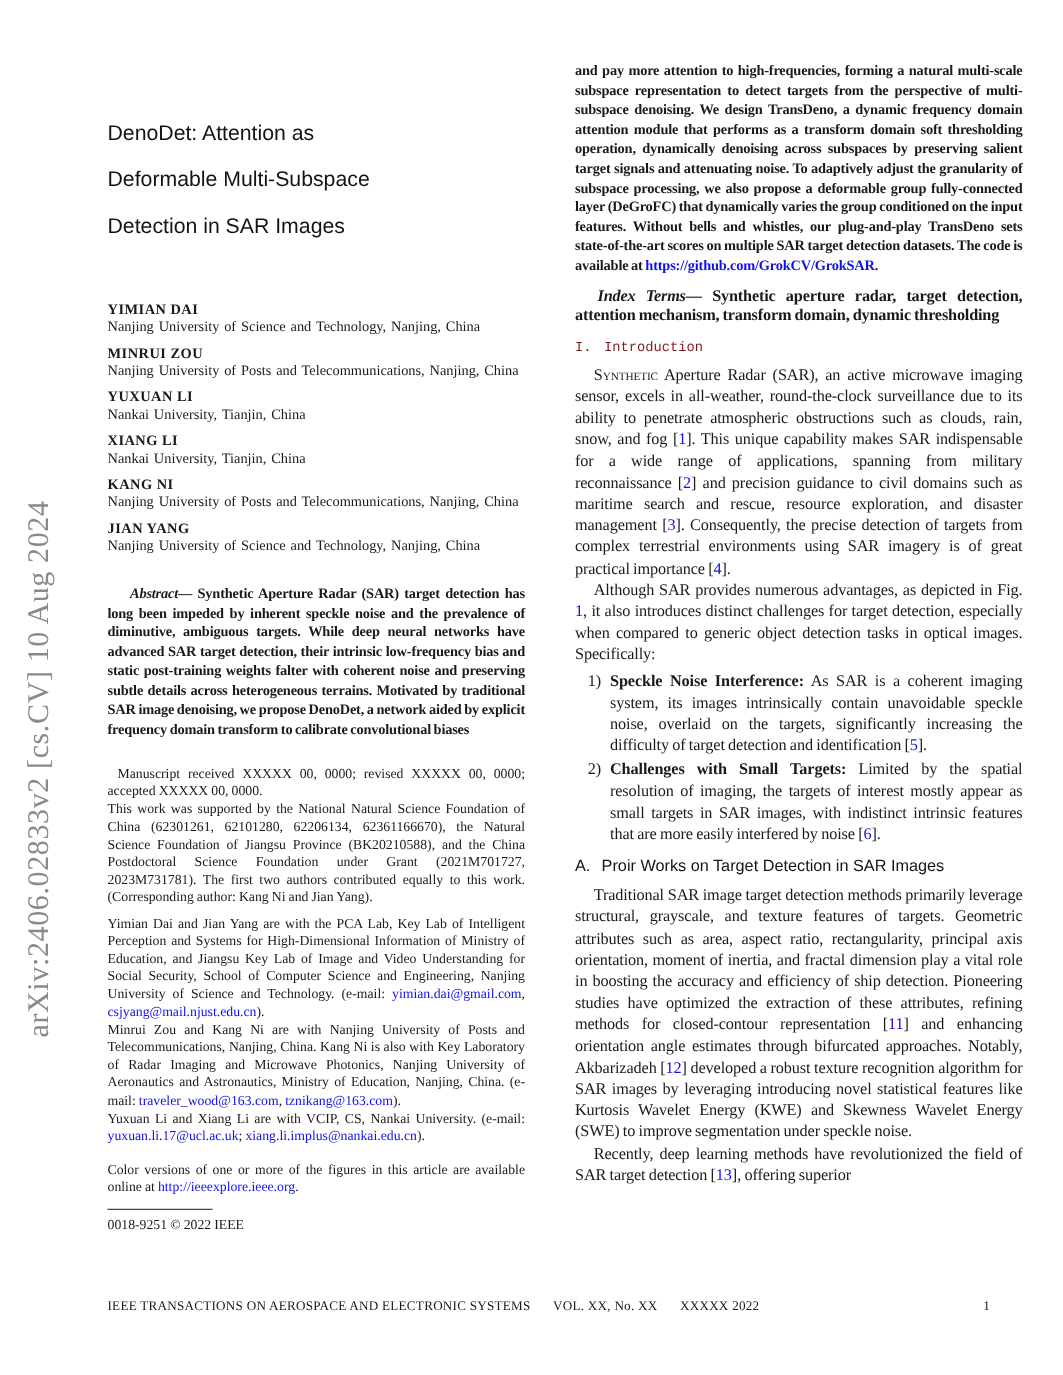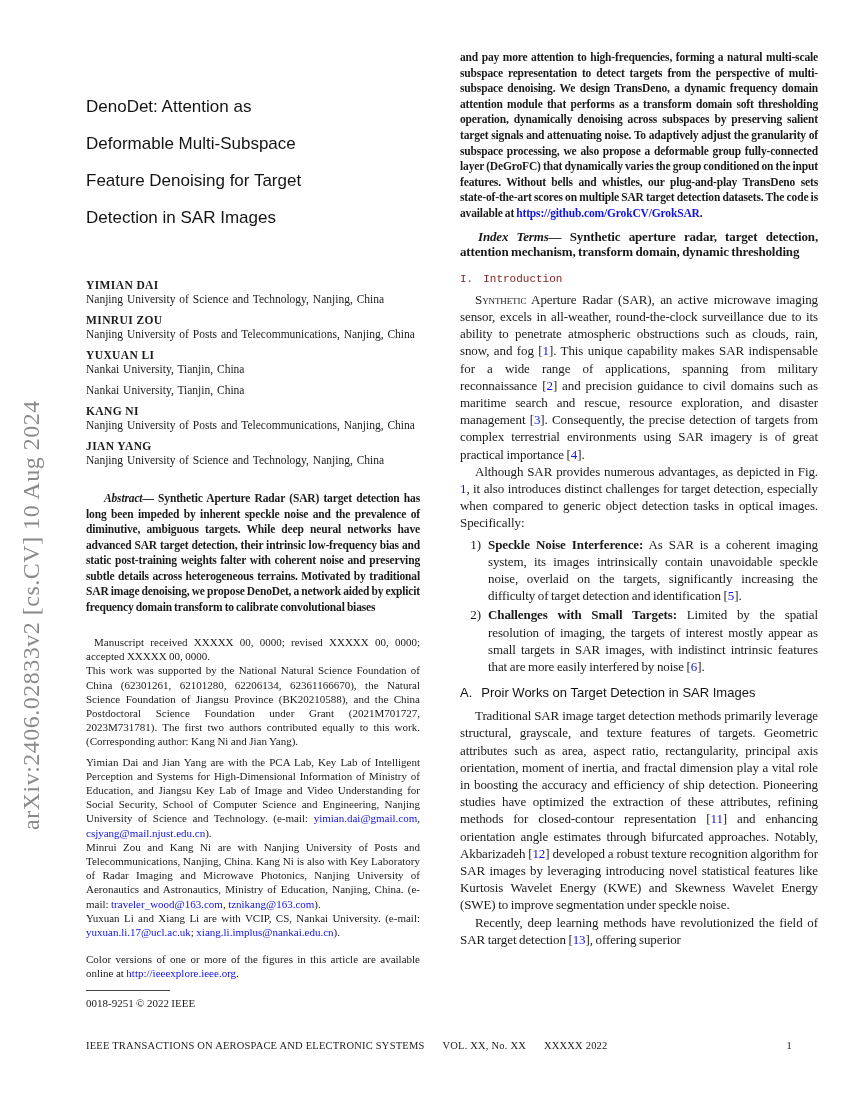--- a/index.html
+++ b/index.html
@@ -100,38 +100,38 @@
 </style>
 </head>
 <body>
 
 <div class="arxiv-vertical">arXiv:2406.02833v2  [cs.CV]  10 Aug 2024</div>
 
 <div class="col-left">
   <div class="paper-title">
     <div>DenoDet: Attention as</div>
     <div>Deformable Multi-Subspace</div>
-    <div>Feature Denoising for Target</div>
     <div>Detection in SAR Images</div>
   </div>
 
   <div class="authors">
     <div class="author">
       <div class="author-name">YIMIAN DAI</div>
       <div class="author-affil">Nanjing University of Science and Technology, Nanjing, China</div>
     </div>
     <div class="author">
       <div class="author-name">MINRUI ZOU</div>
       <div class="author-affil">Nanjing University of Posts and Telecommunications, Nanjing, China</div>
     </div>
     <div class="author">
       <div class="author-name">YUXUAN LI</div>
       <div class="author-affil">Nankai University, Tianjin, China</div>
     </div>
     <div class="author">
+      <div class="author-name">XIANG LI</div>
       <div class="author-affil">Nankai University, Tianjin, China</div>
     </div>
     <div class="author">
       <div class="author-name">KANG NI</div>
       <div class="author-affil">Nanjing University of Posts and Telecommunications, Nanjing, China</div>
     </div>
     <div class="author">
       <div class="author-name">JIAN YANG</div>
       <div class="author-affil">Nanjing University of Science and Technology, Nanjing, China</div>
     </div>

